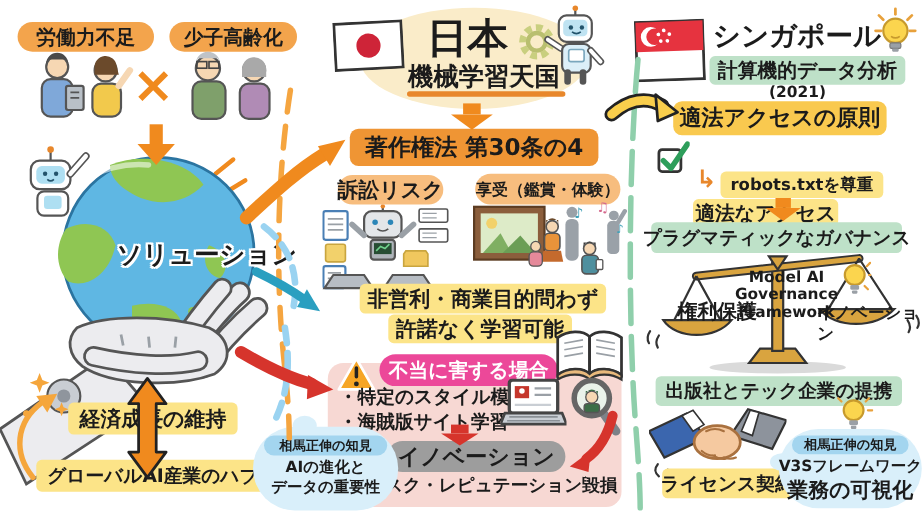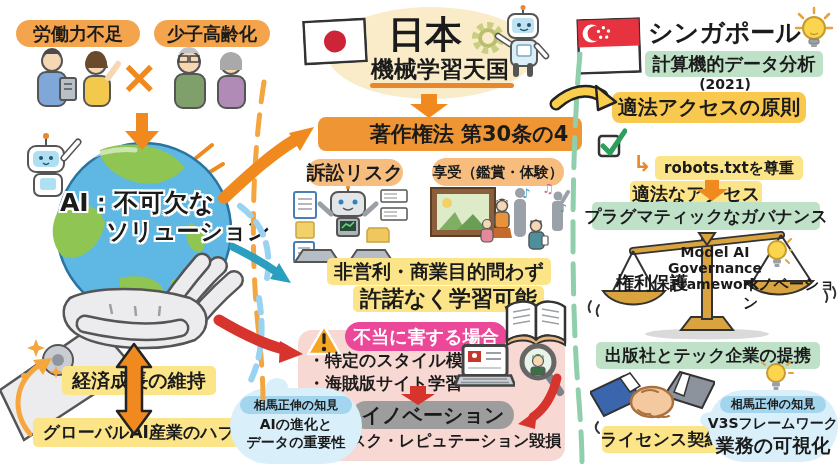--- a/index.html
+++ b/index.html
@@ -92,21 +92,20 @@
       <rect x="34" y="46" width="28" height="22" rx="6" fill="#fff" stroke="#555" stroke-width="2"></rect>
       <rect x="40" y="50" width="16" height="12" rx="3" fill="#AEDFF2"></rect>
     </g>
     <g fill="#F5A63C">
       <path transform="translate(36,220)" d="M0,-9 L2.5,-2.5 L9,0 L2.5,2.5 L0,9 L-2.5,2.5 L-9,0 L-2.5,-2.5 Z"></path>
       <path transform="translate(56,244) scale(0.7)" d="M0,-9 L2.5,-2.5 L9,0 L2.5,2.5 L0,9 L-2.5,2.5 L-9,0 L-2.5,-2.5 Z"></path>
       <circle cx="24" cy="248" r="3"></circle>
     </g>
   </svg>
 
-  <div class="abs b outline" style="left:60px;top:186px;font-size:25px;">AI：不可欠な</div>
   <div class="abs b outline" style="left:106px;top:216px;font-size:23px;">ソリューション</div>
 
   <div class="abs hl" style="left:62px;top:366px;width:154px;height:29px;font-size:19px;">経済成長の維持</div>
   <div class="abs hl" style="left:33px;top:418px;width:212px;height:29px;font-size:17px;">グローバルAI産業のハブ</div>
 
   <div class="abs" style="left:327px;top:7px;width:208px;height:92px;border-radius:50%;background:#FAECC9;"></div>
 
   <svg class="abs" style="left:303px;top:19px;transform:rotate(-3deg);" width="64" height="45" viewBox="0 0 64 45">
     <rect x="1.5" y="1.5" width="61" height="42" fill="#fff" stroke="#333" stroke-width="2.5"></rect>
     <circle cx="32" cy="22.5" r="11" fill="#CE2438"></circle>
@@ -130,21 +129,21 @@
     <rect x="47" y="41" width="14" height="11" rx="2" fill="#fff" stroke="#7aa7bd" stroke-width="1.5"></rect>
     <line x1="67" y1="42" x2="76" y2="52" stroke="#555" stroke-width="6.5" stroke-linecap="round"></line>
     <line x1="67" y1="42" x2="76" y2="52" stroke="#fff" stroke-width="3.5" stroke-linecap="round"></line>
     <line x1="46" y1="62" x2="46" y2="70" stroke="#555" stroke-width="6" stroke-linecap="round"></line>
     <line x1="60" y1="62" x2="60" y2="70" stroke="#555" stroke-width="6" stroke-linecap="round"></line>
   </svg>
 
   <div class="abs b" style="left:371px;top:54px;font-size:23px;">機械学習天国</div>
   <div class="abs" style="left:370px;top:83px;width:144px;height:5px;border-radius:3px;background:#E8872B;"></div>
 
-  <div class="abs ctr b" style="left:318px;top:117px;width:226px;height:34px;background:#EF9534;border-radius:8px;font-size:21px;padding-left:38px;">著作権法 第30条の4</div>
+  <div class="abs ctr b" style="left:318px;top:117px;width:226px;height:34px;background:#EF9534;border-radius:8px;font-size:21px;">著作権法 第30条の4</div>
 
   <div class="abs pill" style="left:307px;top:159px;width:96px;height:27px;background:#F7BD7E;font-size:19px;">訴訟リスク</div>
   <div class="abs pill" style="left:432px;top:158px;width:132px;height:28px;background:#F7BD7E;font-size:14.5px;">享受（鑑賞・体験）</div>
 
   <svg class="abs" style="left:293px;top:186px;" width="118" height="80" viewBox="0 0 118 80">
     <rect x="1" y="6" width="22" height="26" rx="2" fill="#fff" stroke="#4a7fb5" stroke-width="2"></rect>
     <line x1="5" y1="13" x2="19" y2="13" stroke="#9aa0a6" stroke-width="1.5"></line>
     <line x1="5" y1="18" x2="19" y2="18" stroke="#9aa0a6" stroke-width="1.5"></line>
     <line x1="5" y1="23" x2="19" y2="23" stroke="#9aa0a6" stroke-width="1.5"></line>
     <rect x="3" y="36" width="18" height="16" rx="2" fill="#F2D16B" stroke="#C9A53F" stroke-width="1.5"></rect>
@@ -193,21 +192,21 @@
     <rect x="112" y="52" width="6" height="9" rx="1" fill="#fff" stroke="#555" stroke-width="1.2"></rect>
     <circle cx="128" cy="12" r="4.5" fill="#9AA1A8"></circle>
     <rect x="122" y="17" width="11" height="30" rx="4" fill="#9AA1A8"></rect>
     <line x1="132" y1="18" x2="138" y2="8" stroke="#9AA1A8" stroke-width="4" stroke-linecap="round"></line>
     <text x="92" y="14" font-size="13" font-weight="bold" fill="#3FA0B8">♪</text>
     <text x="112" y="9" font-size="13" font-weight="bold" fill="#D46A8E">♫</text>
     <text x="130" y="28" font-size="11" font-weight="bold" fill="#3FA0B8">♪</text>
   </svg>
 
   <div class="abs hl" style="left:327px;top:258px;height:27px;padding:0 7px;font-size:19px;">非営利・商業目的問わず</div>
-  <div class="abs hl" style="left:353px;top:286px;height:26px;padding:0 7px;font-size:22px;">許諾なく学習可能</div>
+  <div class="abs hl" style="left:353px;top:286px;height:26px;padding:0 7px;font-size:19px;">許諾なく学習可能</div>
 
   <div class="abs" style="left:298px;top:330px;width:267px;height:131px;background:#F7D8D3;border-radius:14px;"></div>
 
   <svg class="abs" style="left:306px;top:324px;" width="36" height="33" viewBox="0 0 36 33">
     <path d="M18,2 L34,30 L2,30 Z" fill="#F6A525" stroke="#ffffff" stroke-width="2.5" stroke-linejoin="round"></path>
     <rect x="16.4" y="9" width="3.2" height="11" rx="1.6" fill="#222"></rect>
     <circle cx="18" cy="25" r="2.2" fill="#222"></circle>
   </svg>
 
   <div class="abs pill" style="left:345px;top:322px;width:162px;height:29px;background:#ec4899;color:#fff;font-size:18px;">不当に害する場合</div>

